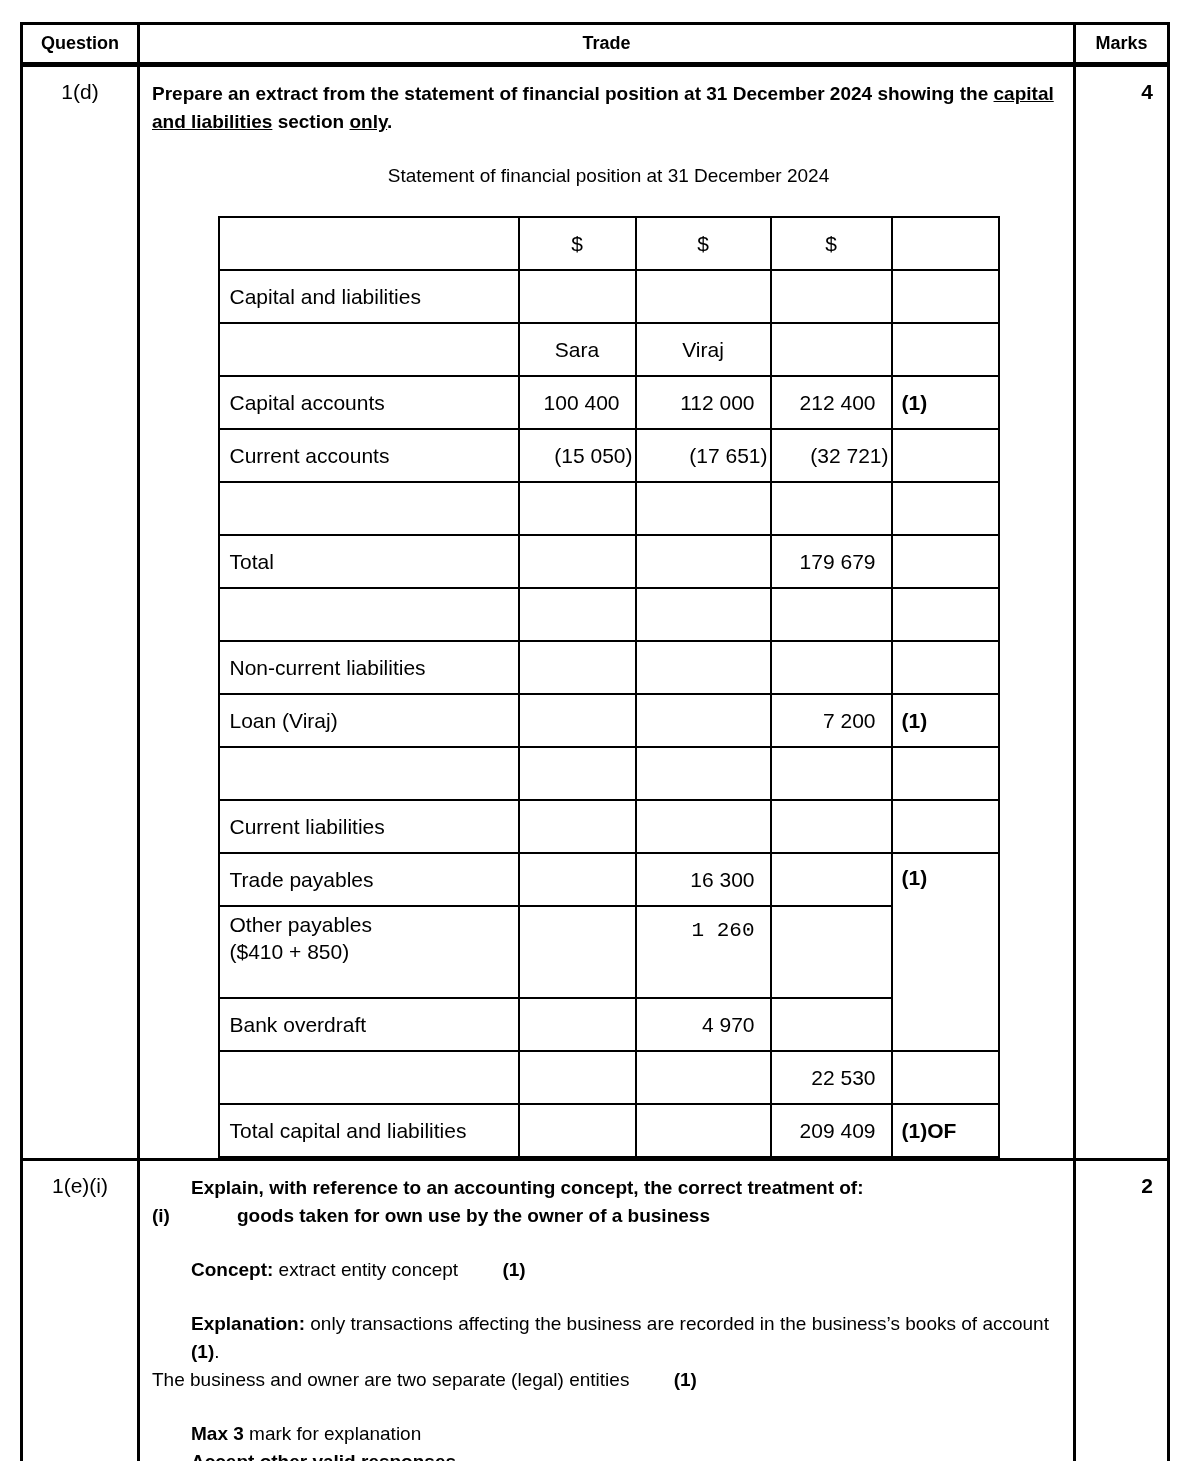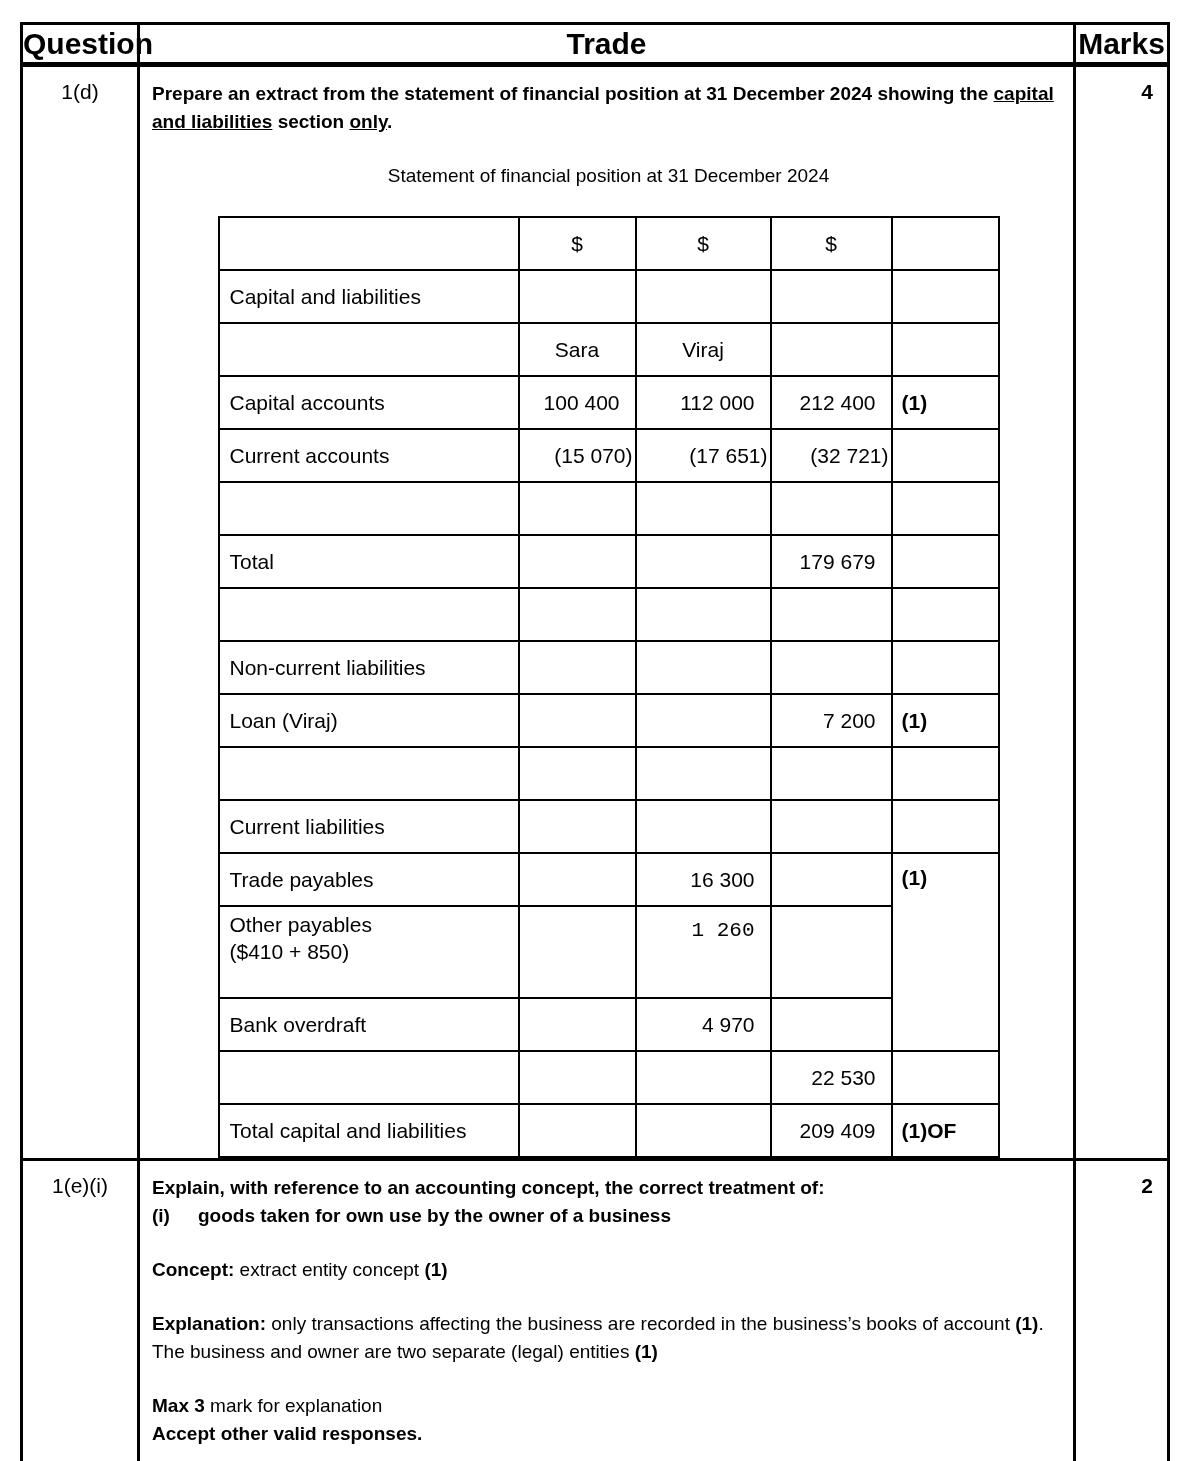--- a/index.html
+++ b/index.html
@@ -20,21 +20,21 @@
   }
   .outer th, .outer td {
     border: 3px solid #000;
     vertical-align: top;
     font-size: 21px;
   }
   .outer th {
     height: 37px;
     vertical-align: middle;
     text-align: center;
-    font-size: 30px;
+    font-size: 18px;
     font-weight: bold;
     border-bottom: 5px solid #000;
     padding: 0;
   }
   .q-cell {
     text-align: center;
     padding-top: 13px;
   }
   .m-cell {
     text-align: right;
@@ -84,21 +84,21 @@
   .sof tr.tall td { height: 78px; }
   .sof tr.tall td.lbl { vertical-align: top; padding-top: 4px; line-height: 27px; }
   .sof tr.tall td.num { vertical-align: top; padding-top: 12px; font-family: Liberation Mono, monospace; }
 
   
   .a-cell p {
     margin: 0 0 26px 0;
     font-size: 19px;
     line-height: 28px;
   }
-  .bd { font-weight: bold; }
+  .bd { font-weight: bold; margin-left: 39px; }
   .item-marker { display: inline-block; width: 46px; font-weight: bold; }
 </style>
 </head>
 <body>
 
 <table class="outer">
   <colgroup>
     <col style="width:117px">
     <col style="width:936px">
     <col style="width:94px">
@@ -148,21 +148,21 @@
         </tr>
         <tr>
           <td class="lbl">Capital accounts</td>
           <td class="num">100 400</td>
           <td class="num">112 000</td>
           <td class="num">212 400</td>
           <td class="mark">(1)</td>
         </tr>
         <tr>
           <td class="lbl">Current accounts</td>
-          <td class="num neg">(15 070)</td>
+          <td class="num neg">(15 050)</td>
           <td class="num neg">(17 651)</td>
           <td class="num neg">(32 721)</td>
           <td></td>
         </tr>
         <tr>
           <td class="lbl"></td>
           <td></td>
           <td></td>
           <td></td>
           <td></td>

